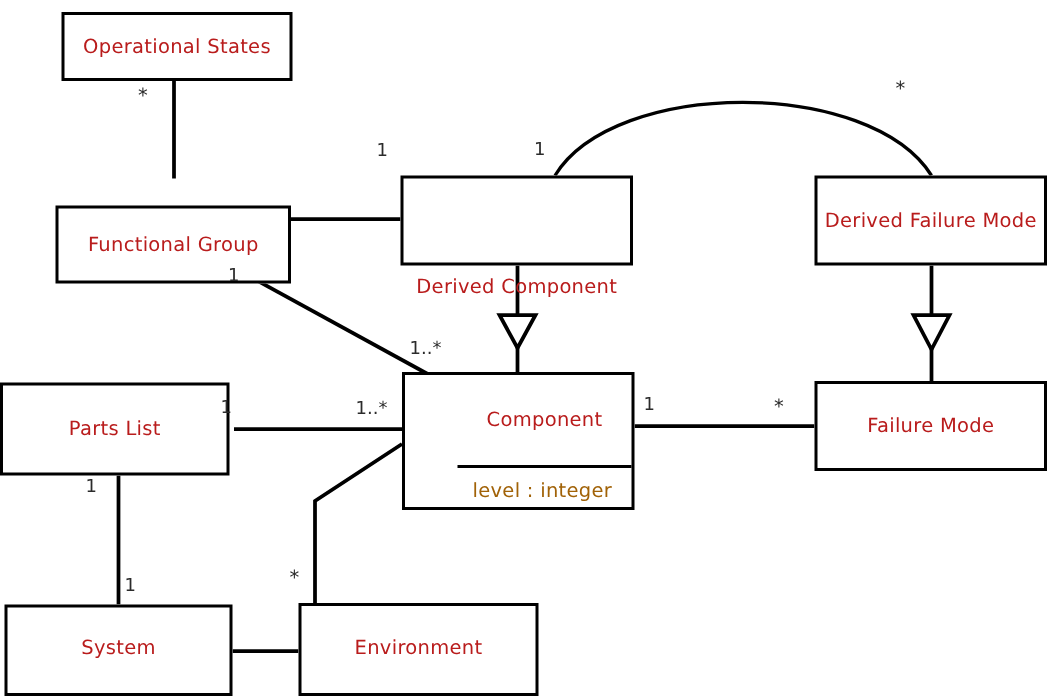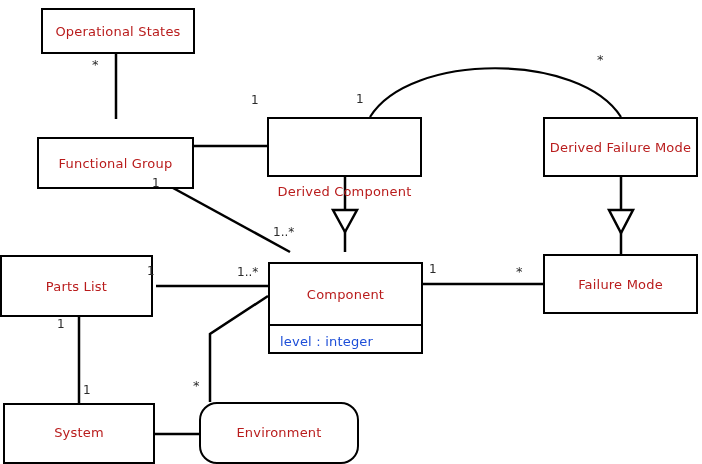--- a/index.html
+++ b/index.html
@@ -40,21 +40,21 @@
     letter-spacing: 0.2px;
     text-align: center;
   }
   .class-attr-row {
     box-sizing: border-box;
     display: flex;
     align-items: center;
     width: 100%;
     border-top: 2px solid #000000;
     padding-left: 10px;
-    color: #1d4ed8;
+    color: #a16207;
     font-size: 13px;
     letter-spacing: 0.2px;
   }
   .mult-label {
     position: absolute;
     color: #2b2b2b;
     font-size: 12px;
     line-height: 12px;
     white-space: nowrap;
     z-index: 4;
@@ -109,34 +109,34 @@
   </div>
 
   <div class="uml-class" style="left:543px; top:117px; width:155px; height:60px;">
     <div class="class-name-row" style="height:100%;">Derived Failure Mode</div>
   </div>
 
   <div class="uml-class" style="left:0; top:255px; width:153px; height:62px;">
     <div class="class-name-row" style="height:100%;">Parts List</div>
   </div>
 
-  <div class="uml-class" style="left:268px; top:262px; width:155px; height:92px;">
+  <div class="uml-class" style="left:268px; top:248px; width:155px; height:92px;padding-left:35px;">
     <div class="class-name-row" style="height:60px;">Component</div>
     <div class="class-attr-row" style="height:32px;">level : integer</div>
   </div>
 
   <div class="uml-class" style="left:543px; top:254px; width:155px; height:60px;">
     <div class="class-name-row" style="height:100%;">Failure Mode</div>
   </div>
 
   <div class="uml-class" style="left:3px; top:403px; width:152px; height:61px;">
     <div class="class-name-row" style="height:55px;">System</div>
   </div>
 
-  <div class="uml-class" style="left:199px; top:402px; width:160px; height:62px;border-radius:18px;">
+  <div class="uml-class" style="left:199px; top:402px; width:160px; height:62px;">
     <div class="class-name-row" style="height:56px;">Environment</div>
   </div>
 
   <div class="mult-label mult-star" style="left:92px; top:58px;">*</div>
 
   <div class="mult-label" style="left:251px; top:94px;">1</div>
 
   <div class="mult-label" style="left:152px; top:177px;">1</div>
 
   <div class="mult-label" style="left:273px; top:226px;">1..*</div>

